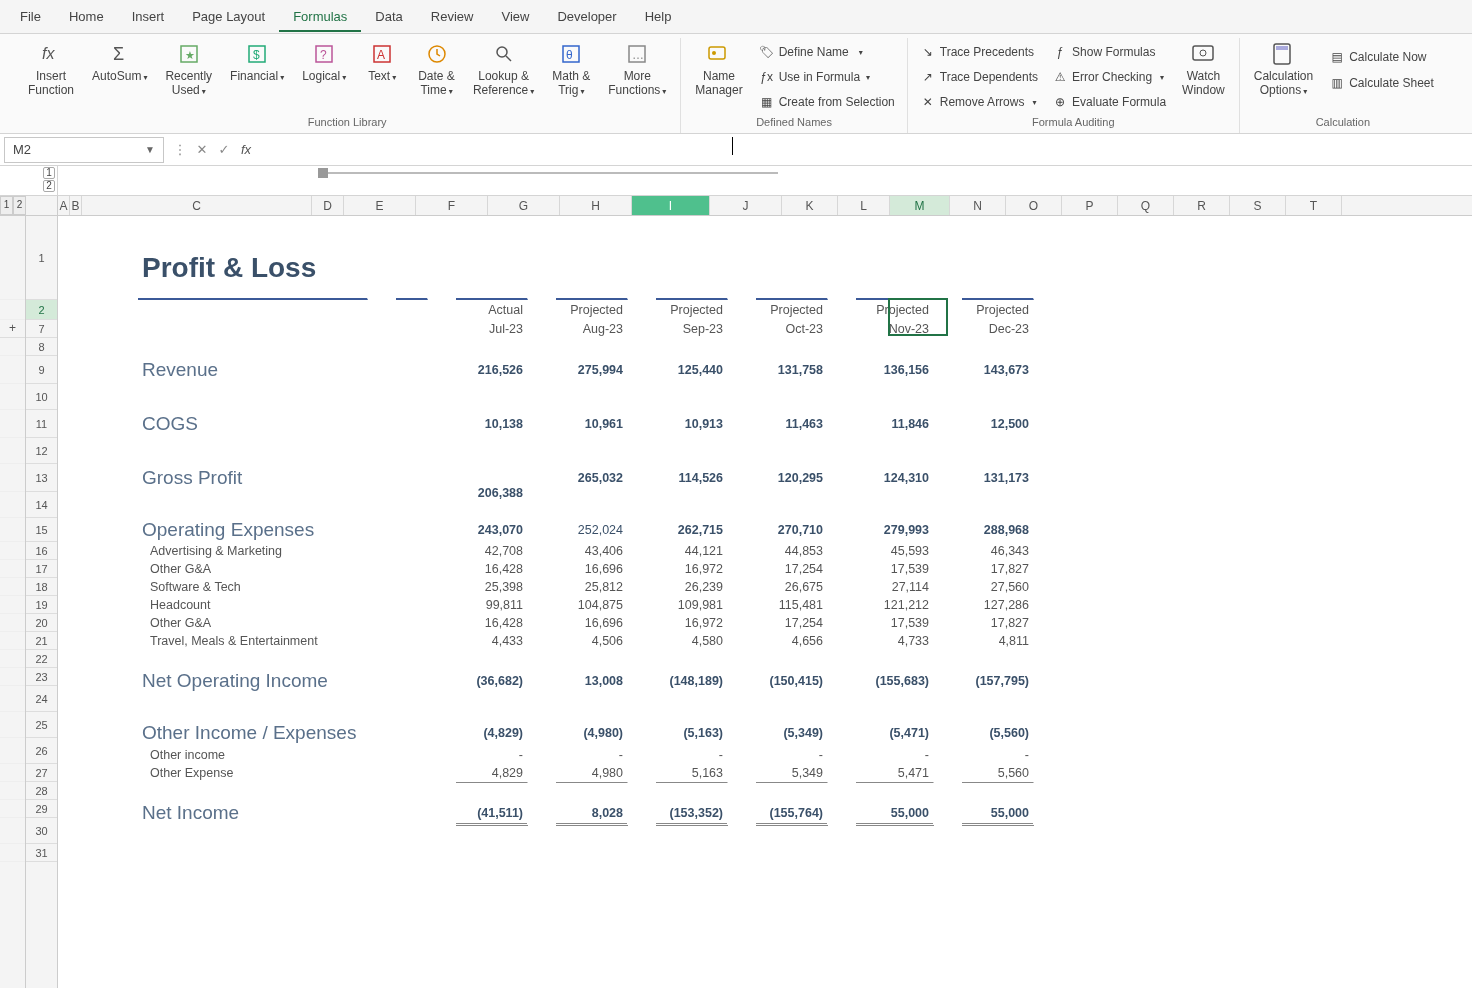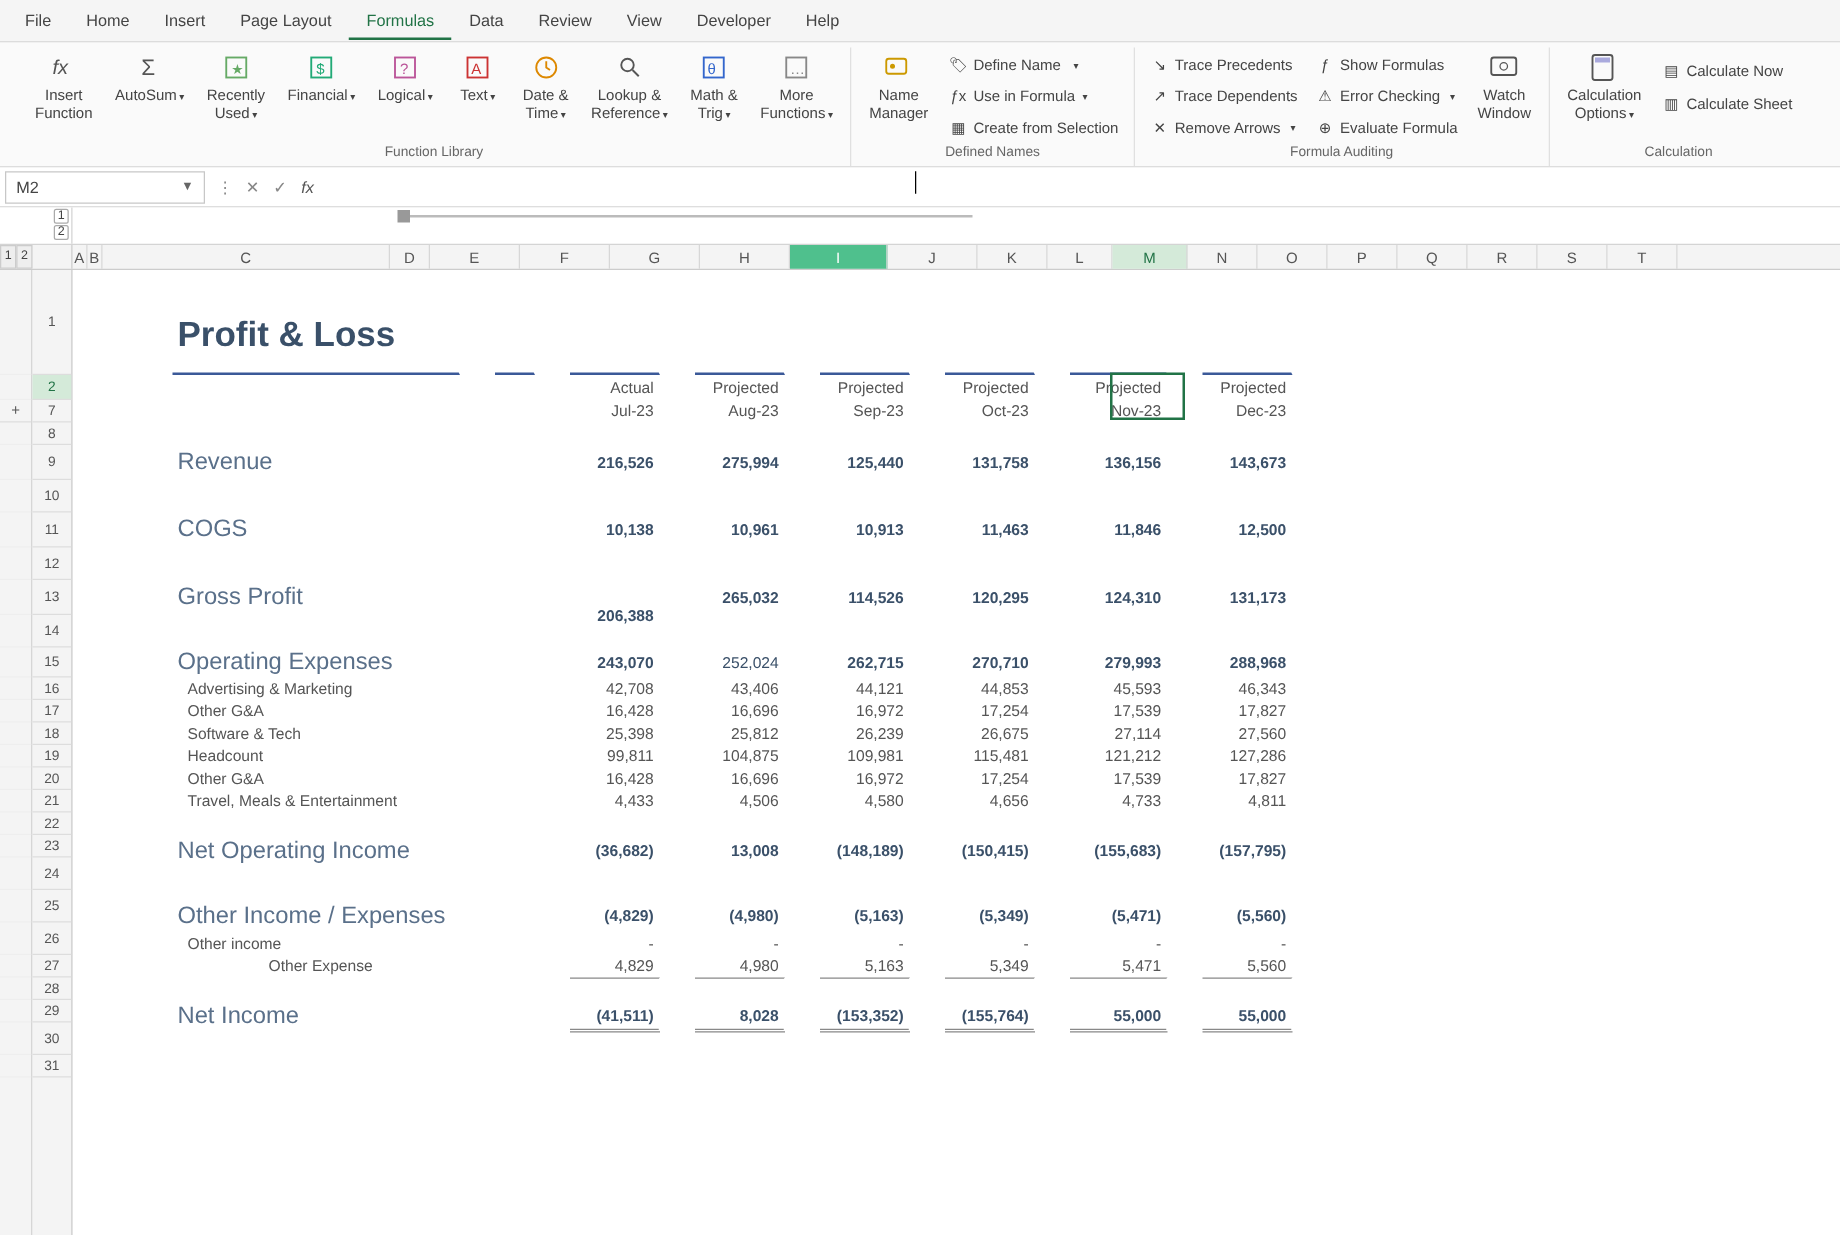--- a/index.html
+++ b/index.html
@@ -685,21 +685,21 @@
         <div class="cell cE num" style="width: 72px; line-height: 18px;">-</div>
         <div class="cell cF num" style="width: 72px; line-height: 18px;">-</div>
         <div class="cell cG num" style="width: 72px; line-height: 18px;">-</div>
         <div class="cell cH num" style="width: 72px; line-height: 18px;">-</div>
         <div class="cell cI num" style="width: 78px; line-height: 18px;">-</div>
         <div class="cell cJ num" style="width: 72px; line-height: 18px;">-</div>
       </div>
       <div class="row" style="height: 18px;">
         <div class="cell cA" style="width: 12px; line-height: 18px;"></div>
         <div class="cell cB" style="width: 12px; line-height: 18px;"></div>
-        <div class="cell cC" style="width: 230px; line-height: 18px; text-align: center;"><span class="sub">Other Expense</span></div>
+        <div class="cell cC" style="width: 230px; line-height: 18px;"><span class="sub">Other Expense</span></div>
         <div class="cell cD" style="width: 32px; line-height: 18px;"></div>
         <div class="cell cE num" style="width: 72px; line-height: 18px;">4,829</div>
         <div class="cell cF num" style="width: 72px; line-height: 18px;">4,980</div>
         <div class="cell cG num" style="width: 72px; line-height: 18px;">5,163</div>
         <div class="cell cH num" style="width: 72px; line-height: 18px;">5,349</div>
         <div class="cell cI num" style="width: 78px; line-height: 18px;">5,471</div>
         <div class="cell cJ num" style="width: 72px; line-height: 18px;">5,560</div>
       </div>
       <div class="row" style="height: 18px;">
         <div class="cell cA" style="width: 12px; line-height: 18px;"></div>

